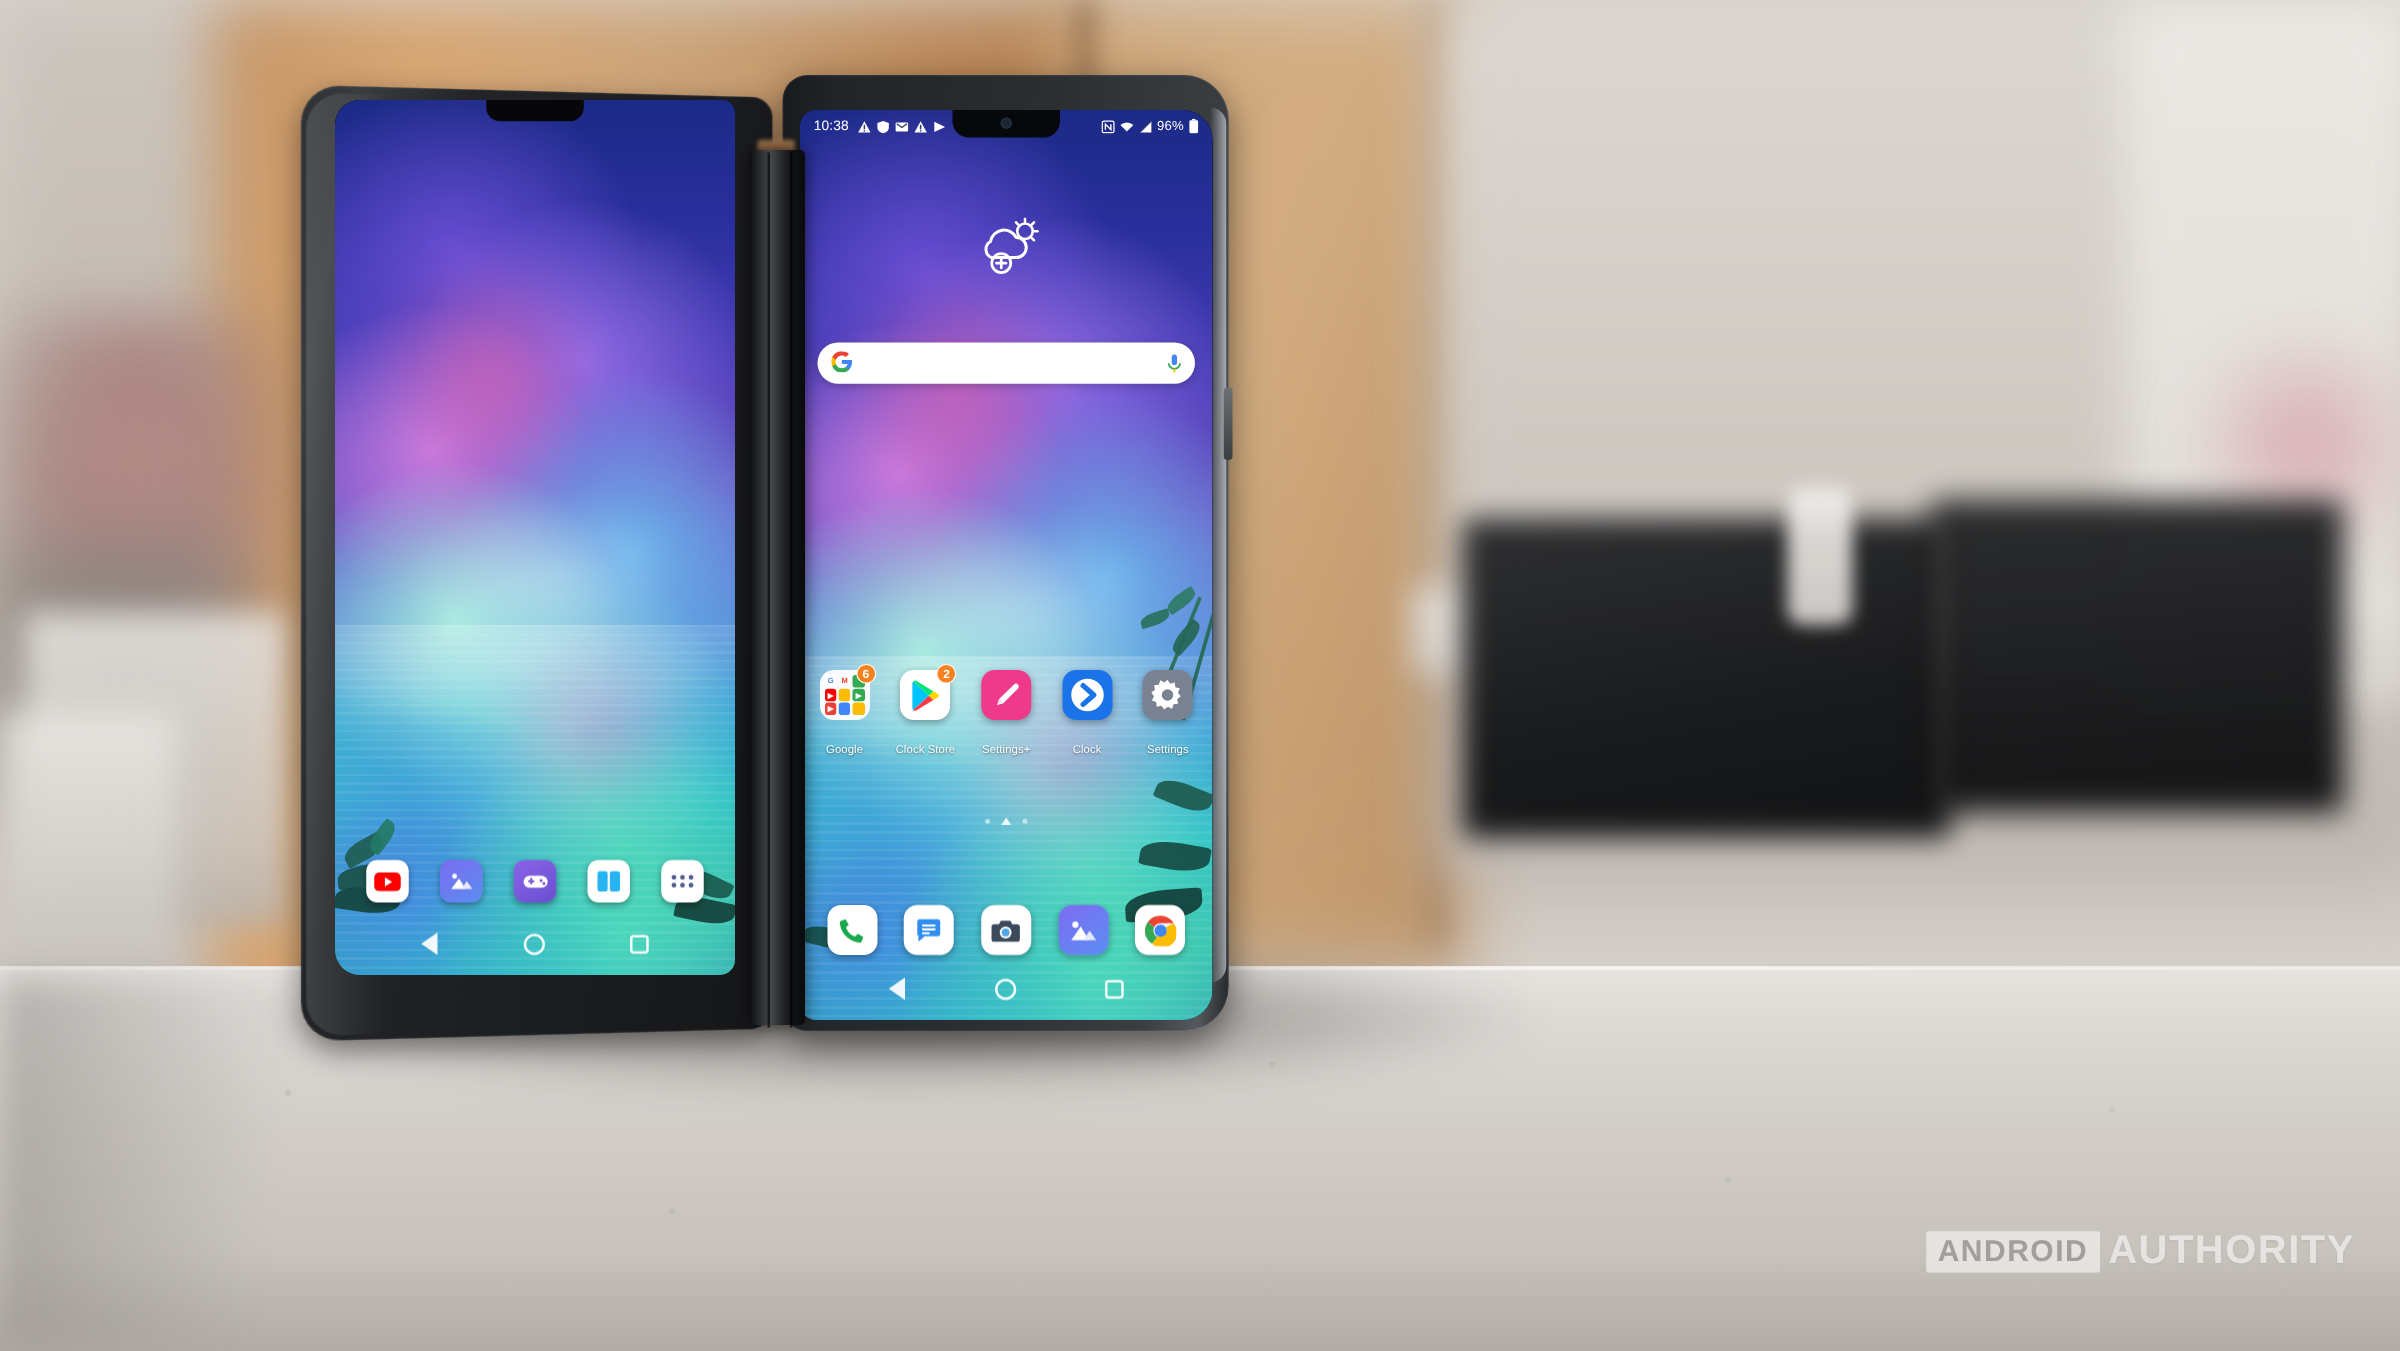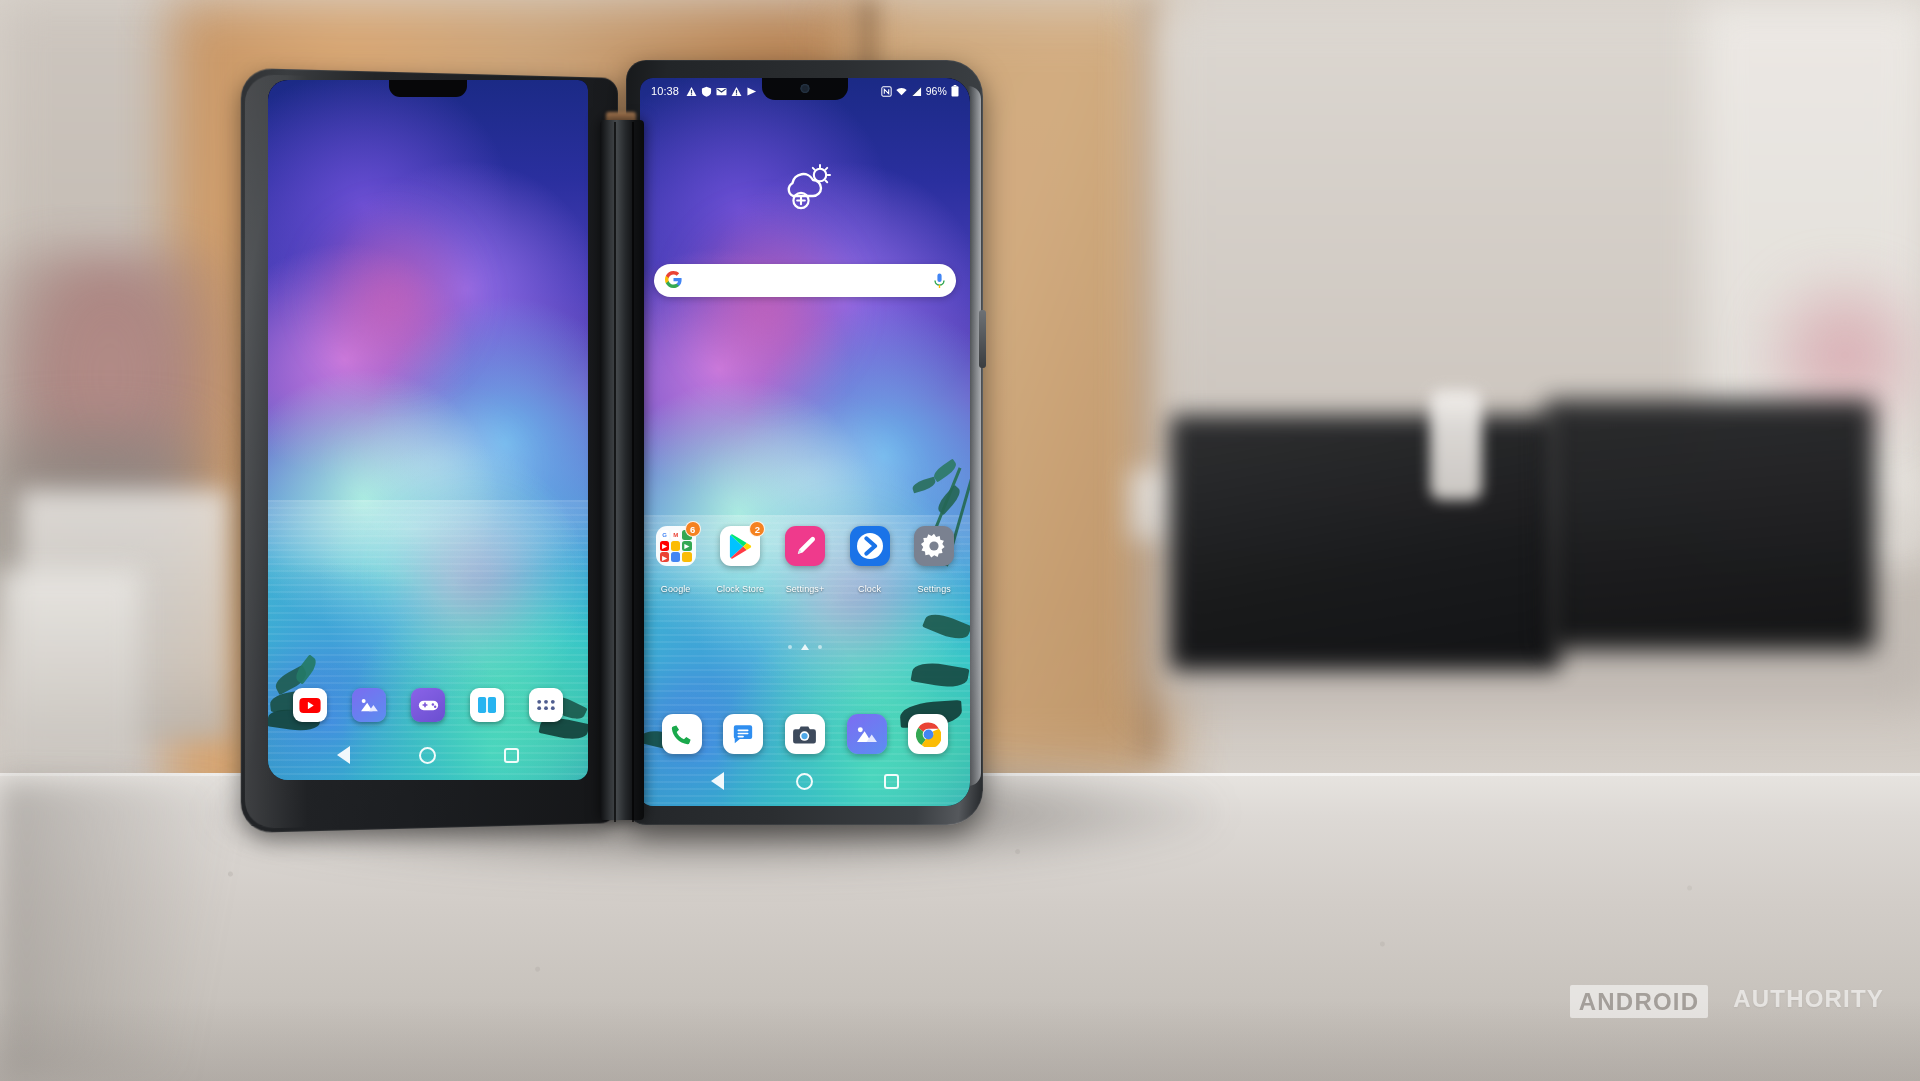--- a/index.html
+++ b/index.html
@@ -196,21 +196,21 @@
     position:absolute; right:2px; top:26px; width:13px; height:700px;
     background:linear-gradient(90deg, rgba(255,255,255,.0), rgba(235,238,242,.58));
     border-radius:0 32px 32px 0;
   }
   .btn-power {
     position:absolute; right:-3px; top:250px; width:7px; height:58px;
     background:linear-gradient(180deg,#6d7175,#3a3d40);
     border-radius:3px;
   }
   .screen-right {
-    position:absolute; left:392px; top:18px; width:330px; height:728px;
+    position:absolute; left:392px; top:28px; width:330px; height:728px;
     border-radius:13px 24px 24px 13px;
     overflow:hidden;
     background:#0a0d1c;
     box-shadow: inset 0 0 0 2px #090a0c;
   }
   .notch-right {
     position:absolute; left:50%; transform:translateX(-50%);
     top:0; width:86px; height:22px;
     background:#07080b;
     border-radius:0 0 13px 13px; z-index:8;
@@ -354,30 +354,30 @@
   .folder {
     width:40px;height:40px;border-radius:11px;background:rgba(255,255,255,.93);
     display:grid;grid-template-columns:repeat(3,1fr);grid-template-rows:repeat(3,1fr);
     gap:1.5px;padding:4px;
   }
   .fi { border-radius:2.5px; font-size:6px; display:flex;align-items:center;justify-content:center;color:#fff;font-weight:700;}
 
   
   #watermark {
     position:absolute; right:36px; bottom:63px;
-    display:flex; align-items:flex-start; gap:25px; z-index:20;
+    display:flex; align-items:flex-end; gap:7px; z-index:20;
     opacity:.62;
   }
   .wm-box {
     background:rgba(255,255,255,.88); color:#8f8a86;
     font-weight:700; font-size:24px; letter-spacing:1.2px;
     padding:3px 9px 2px; border-radius:2px;
   }
   .wm-text {
-    color:rgba(255,255,255,.92); font-weight:700; font-size:24px; letter-spacing:1.2px;
+    color:rgba(255,255,255,.92); font-weight:700; font-size:32px; letter-spacing:1.2px;
     text-shadow:0 1px 2px rgba(120,115,110,.25);
   }
 </style>
 </head>
 <body>
 
 <div id="scene">
 
   <div class="bg-base"></div>
   <div class="wall-left"></div>

